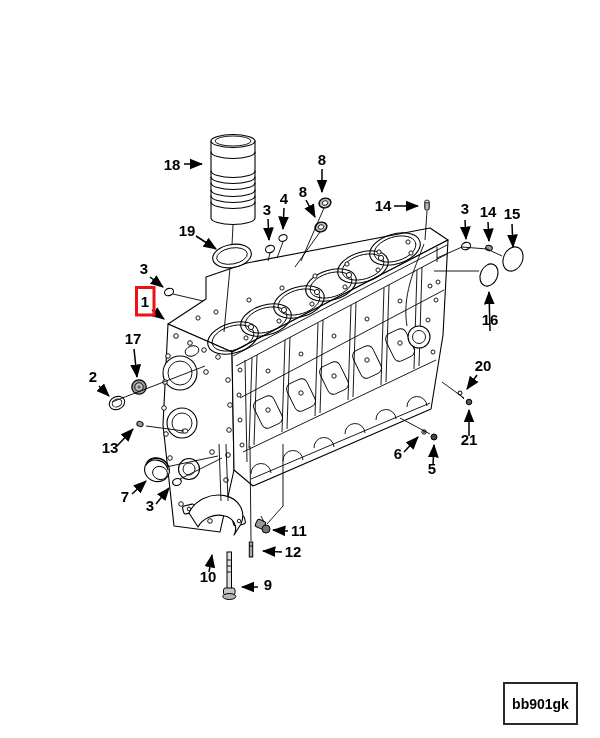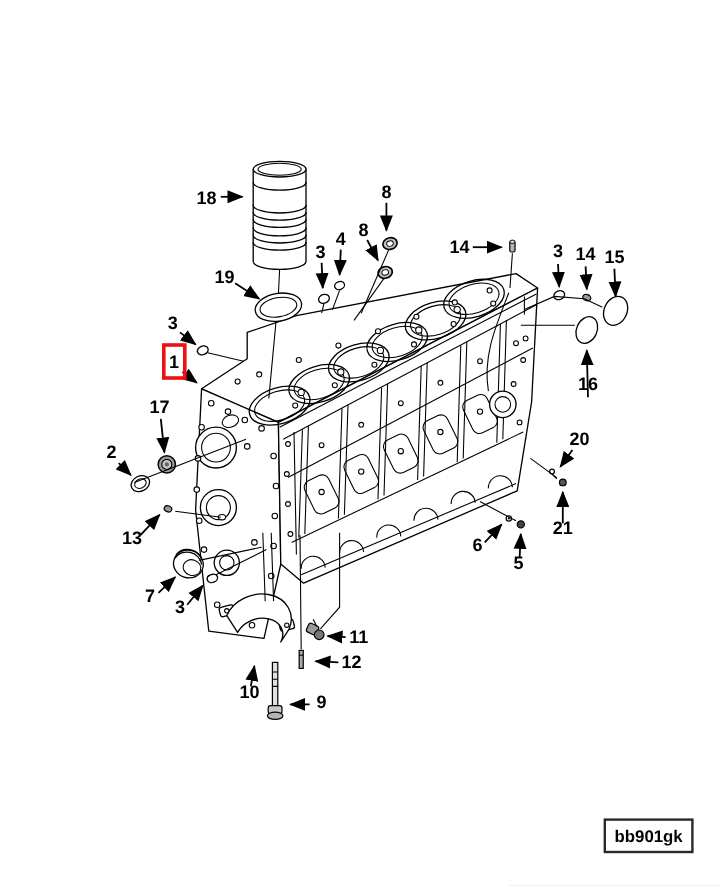--- a/index.html
+++ b/index.html
@@ -5,21 +5,21 @@
   html,body{margin:0;padding:0;background:#fff;}
   body{width:600px;height:738px;position:relative;font-family:"Liberation Sans",sans-serif;}
   .stage{position:absolute;left:0;top:0;width:600px;height:738px;background:#fdba74;overflow:hidden;}
   svg{display:block;}
   .lbl{font:bold 15px "Liberation Sans",sans-serif;fill:#000;text-anchor:middle;}
   .ln{stroke:#000;stroke-width:1.1;fill:none;stroke-linejoin:round;stroke-linecap:round;}
   .fw{stroke:#000;stroke-width:1.1;fill:#fff;stroke-linejoin:round;}
   .thin{stroke:#000;stroke-width:0.9;fill:none;}
   .arrow{stroke:#000;stroke-width:1.5;fill:none;}
   .hole{fill:#fff;stroke:#000;stroke-width:0.9;}
-  .code-box{position:absolute;left:503px;top:682px;width:75px;height:29px;border:2px solid #2a2a2a;
+  .code-box{position:absolute;left:503px;top:682px;width:75px;height:43px;border:2px solid #2a2a2a;
     box-sizing:border-box;display:flex;align-items:center;justify-content:center;
     font:bold 14px "Liberation Sans",sans-serif;color:#000;background:#fff;letter-spacing:0px;}
 </style>
 </head>
 <body>
 
 <div class="stage">
 <svg width="600" height="738" viewBox="0 0 600 738">
   <defs>
     <marker id="arr" viewBox="0 0 10 8" refX="9.2" refY="4" markerWidth="9" markerHeight="7.5" orient="auto">

